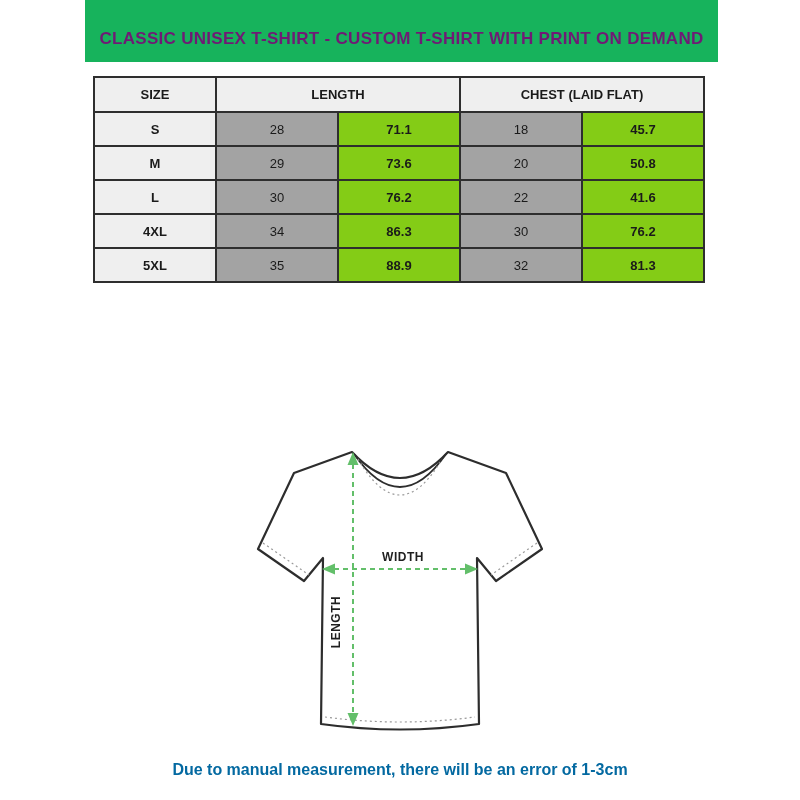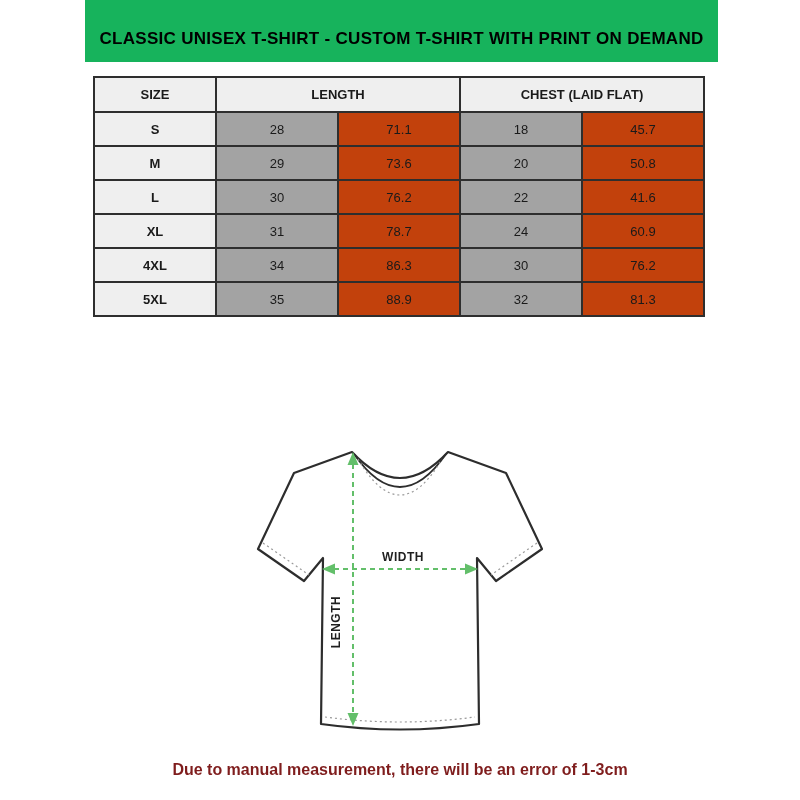--- a/index.html
+++ b/index.html
@@ -6,46 +6,46 @@
   .page{
     position:relative;width:800px;height:800px;background:#ffffff;overflow:hidden;
     font-family:"Liberation Sans",sans-serif;color:#1a1a1a;
   }
   
   .banner{
     position:absolute;left:85px;top:0;width:633px;height:62px;
     background:#17b35c;display:flex;align-items:center;justify-content:center;
   }
   .banner-title{
-    color:#000000;font-weight:bold;font-size:17px;letter-spacing:.3px;white-space:nowrap;margin-top:16px;
+    color:#701a75;font-weight:bold;font-size:17px;letter-spacing:.3px;white-space:nowrap;margin-top:16px;
   }
   
   .size-table{
     position:absolute;left:93px;top:76px;width:612px;
     border-collapse:collapse;table-layout:fixed;
   }
   .size-table col{width:20%;}
   .size-table th,.size-table td{
     border:2px solid #2e2e2e;text-align:center;vertical-align:middle;
     font-size:13px;padding:0;
   }
   .size-table thead th{height:33px;background:#efefef;font-weight:bold;}
   .size-table tbody td{height:32px;background:#a3a3a3;font-weight:normal;}
-  .size-table tbody td.shaded{background:#c2410c;}
+  .size-table tbody td.shaded{background:#84cc16;font-weight:bold;}
   .size-table tbody td.size-col{background:#efefef;font-weight:bold;}
   
   .shirt-svg{position:absolute;left:240px;top:425px;width:320px;height:325px;}
   .shirt-svg text{
     font-family:"Liberation Sans",sans-serif;font-weight:bold;font-size:12px;
     fill:#1f1f1f;letter-spacing:.5px;
   }
   
   .note{
     position:absolute;left:0;top:761px;width:800px;text-align:center;
-    font-weight:bold;font-size:16px;color:#7f1d1d;
+    font-weight:bold;font-size:16px;color:#0369a1;
   }
 </style>
 </head>
 <body>
 
 <div class="page">
 
   <div class="banner">
     <span class="banner-title">CLASSIC UNISEX T-SHIRT - CUSTOM T-SHIRT WITH PRINT ON DEMAND</span>
   </div>
@@ -81,27 +81,20 @@
         <td class="shaded">50.8</td>
       </tr>
       <tr>
         <td class="size-col">L</td>
         <td>30</td>
         <td class="shaded">76.2</td>
         <td>22</td>
         <td class="shaded">41.6</td>
       </tr>
       <tr>
-        <td class="size-col">XL</td>
-        <td>31</td>
-        <td class="shaded">78.7</td>
-        <td>24</td>
-        <td class="shaded">60.9</td>
-      </tr>
-      <tr>
         <td class="size-col">4XL</td>
         <td>34</td>
         <td class="shaded">86.3</td>
         <td>30</td>
         <td class="shaded">76.2</td>
       </tr>
       <tr>
         <td class="size-col">5XL</td>
         <td>35</td>
         <td class="shaded">88.9</td>

